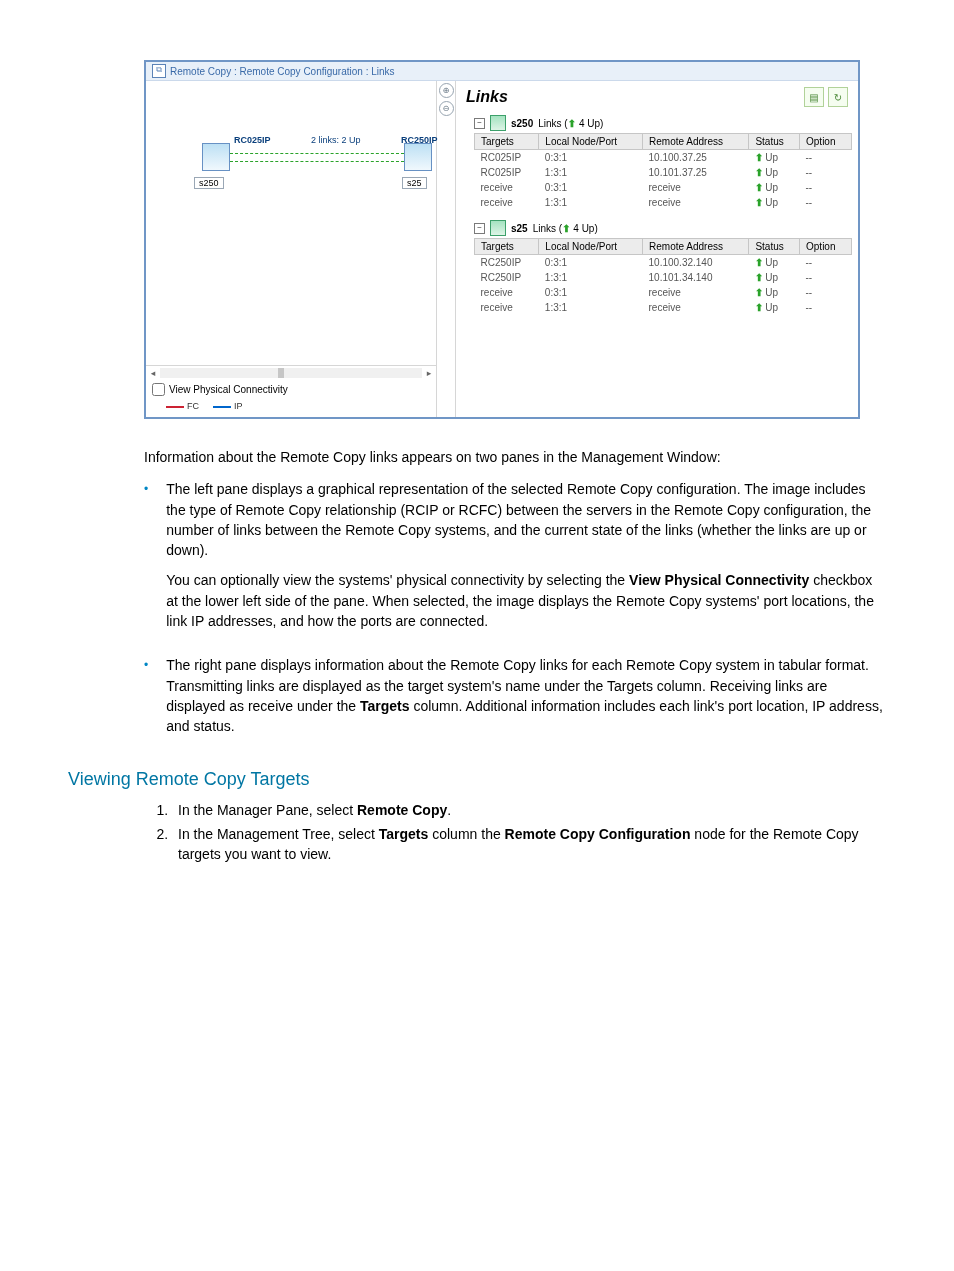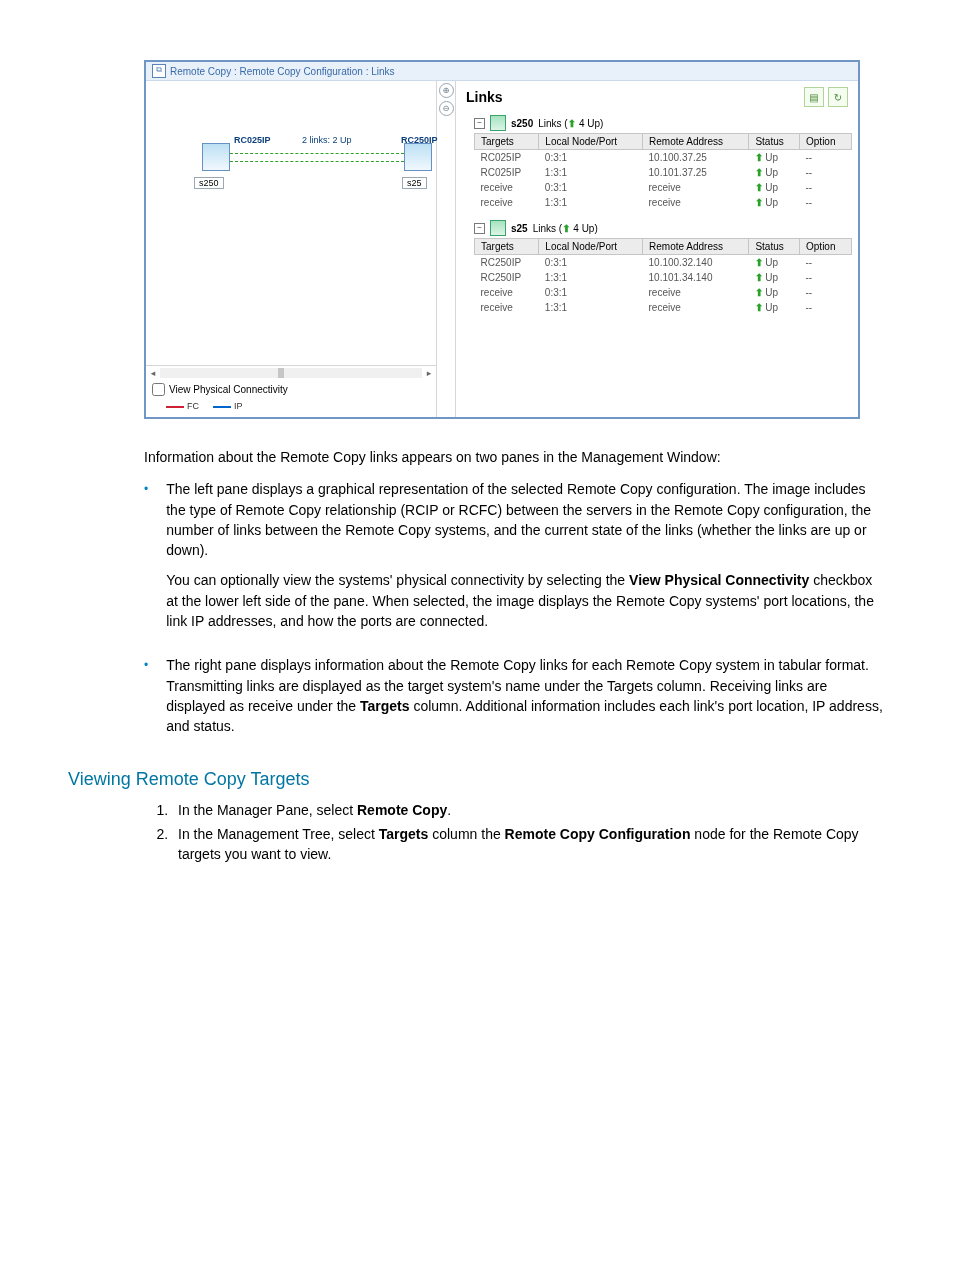--- a/index.html
+++ b/index.html
@@ -82,21 +82,22 @@
     flex-direction: column;
   }
   .right-header {
     display: flex;
     align-items: center;
     justify-content: space-between;
     padding: 6px 10px;
   }
   .right-header .heading {
     font-weight: bold;
-    font-size: 14px;
+    font-size: 16px;
+    font-style: italic;
   }
   .right-header .actions {
     display: flex; gap: 4px;
   }
   .sq-icon {
     width: 18px; height: 18px;
     border: 1px solid #b1d299;
     background: #f5fdf0;
     display: flex; align-items: center; justify-content: center;
     color: #4d8a3a;
@@ -165,21 +166,21 @@
   .lbl-a { left: 48px; }
   .lbl-b { left: 256px; }
   .toplabel {
     position: absolute;
     top: 54px;
     font-size: 9px;
     color: #0a3f7c;
     font-weight: bold;
   }
   .tl-left  { left: 88px; }
-  .tl-mid   { left: 156px; color: #0a3f7c; font-weight: normal; }
+  .tl-mid   { left: 165px; color: #0a3f7c; font-weight: normal; }
   .tl-right { left: 255px; }
   .link-line {
     position: absolute;
     height: 0;
     border-top: 1px dashed #2aa22a;
     top: 72px;
     left: 84px;
     width: 174px;
   }
   .link-line.l2 { top: 80px; }

